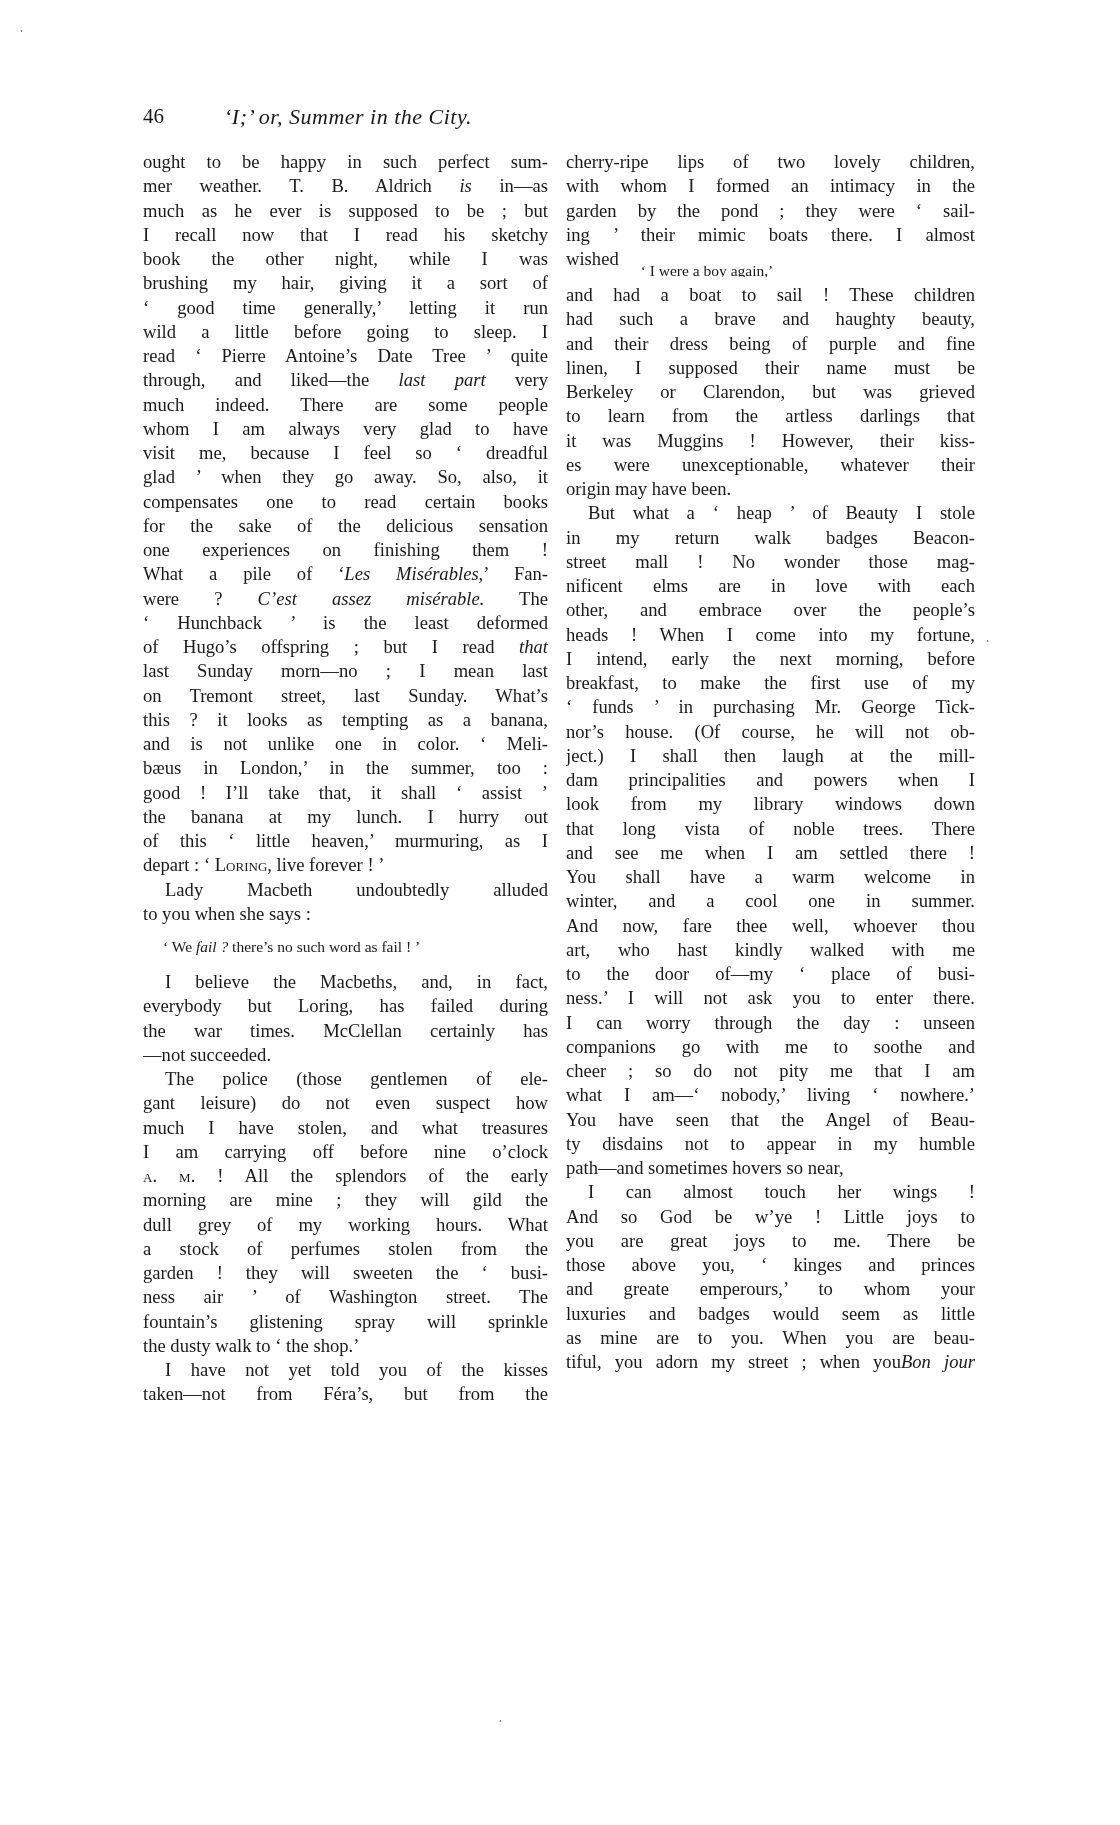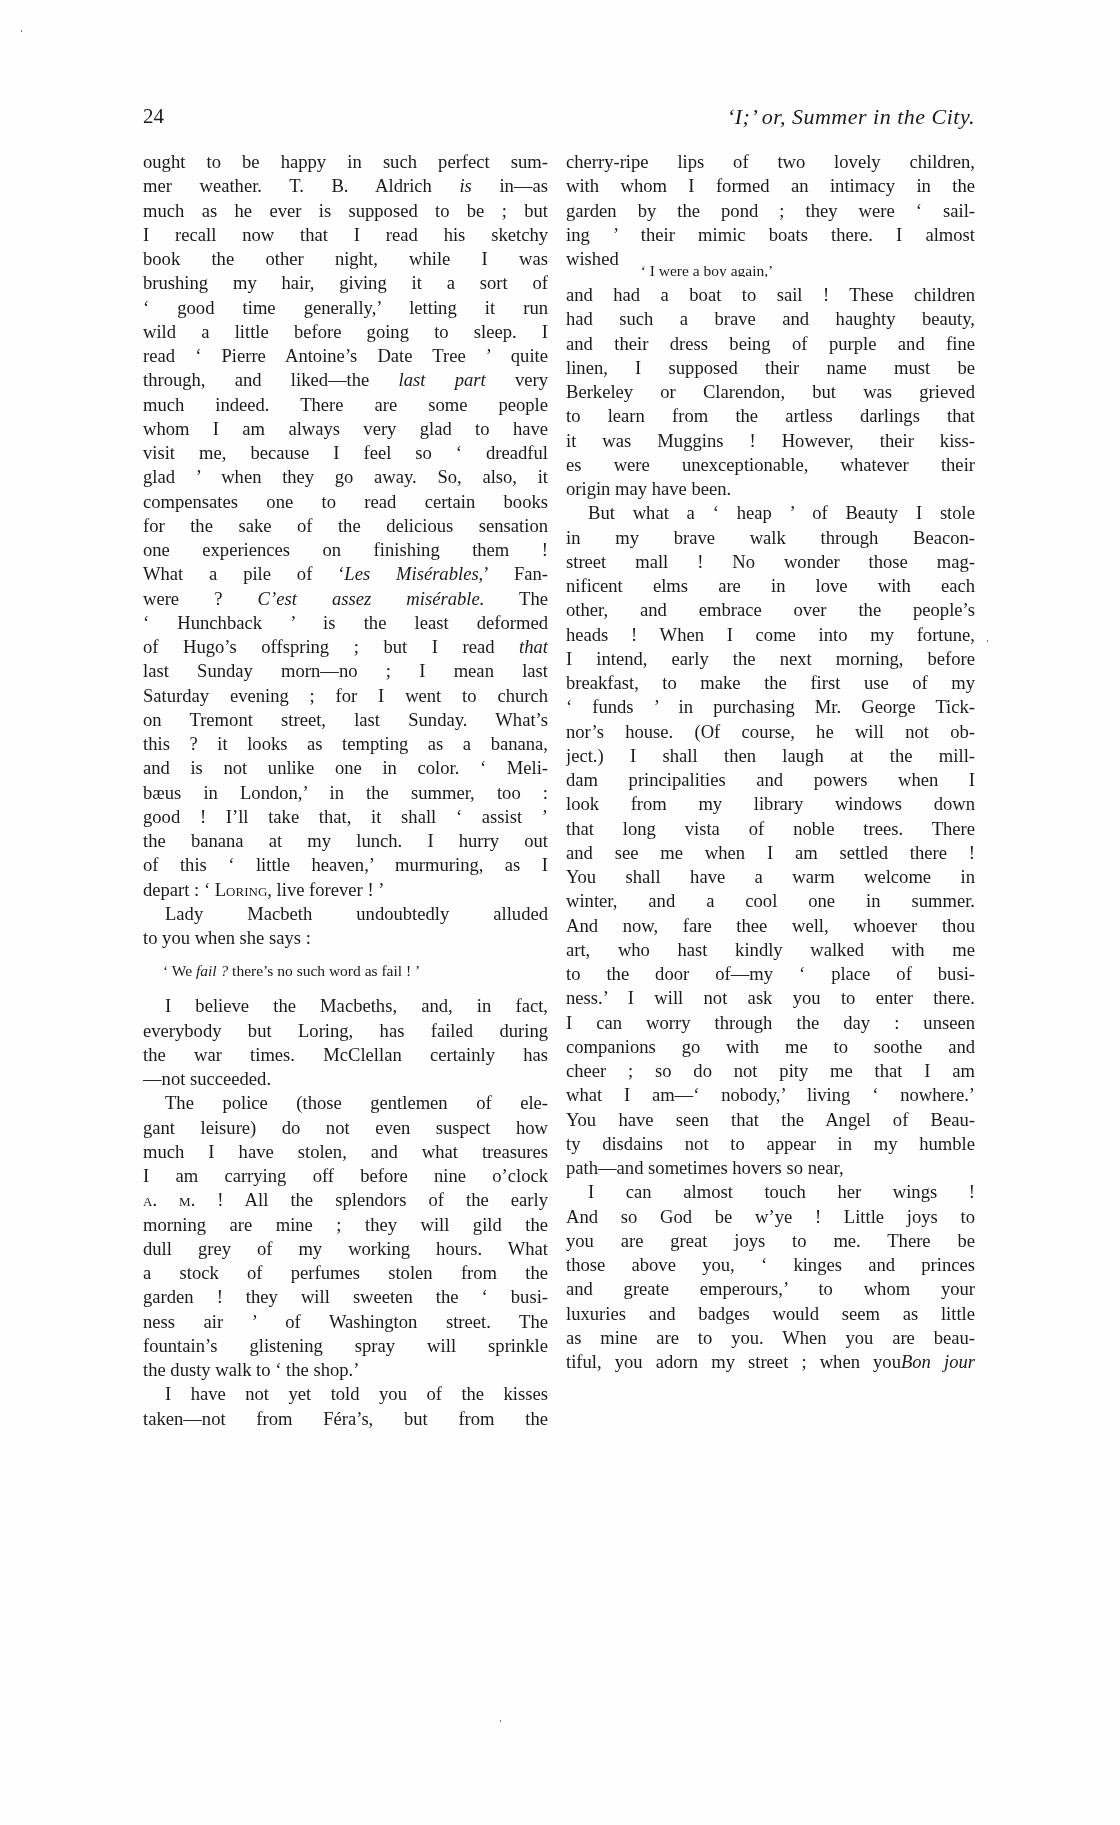--- a/index.html
+++ b/index.html
@@ -1,42 +1,42 @@
 <!DOCTYPE html>
 <html><head>
 <meta charset="utf-8">
 <style>
   html, body { margin: 0; padding: 0; background: #ffffff; }
   body { width: 1120px; height: 1825px; position: relative; overflow: hidden;
          font-family: "DejaVu Serif", "Liberation Serif", serif; color: #1a1a1a; }
   .page { position: absolute; left: 0; top: 0; width: 1120px; height: 1825px; background: #fefefe; }
   .running-head { position: absolute; top: 104px; left: 143px; width: 832px; height: 30px; }
   .page-number { position: absolute; left: 0; top: 0; font-size: 21px; font-family: "Liberation Serif", serif; }
-  .running-title { position: absolute; left: 13px; right: 0; top: 0; text-align: right; font-style: italic;
+  .running-title { position: absolute; left: 1px; right: 0; top: 0; text-align: left; font-style: italic;
                    font-size: 22px; font-family: "Liberation Serif", serif; letter-spacing: 0.5px; padding-left: 80px; }
   .col { position: absolute; top: 150px; font-family: Liberation Serif, serif; font-size: 18.6px; line-height: 24.25px; }
   .col-left { left: 143px; width: 405px; }
   .col-right { left: 566px; width: 409px; }
   .ln { display: block; height: 24.25px; white-space: nowrap; text-align: justify; text-align-last: justify; overflow: hidden; }
   .ln.last { text-align-last: left; }
   .ln.indent { text-indent: 22px; }
   .quote { display: block; font-size: 15.5px; height: 34px; line-height: 34px; padding-left: 20px; white-space: nowrap; }
   .quote.inline { display: inline-block; padding-left: 22px; height: 24.25px; line-height: 30px; vertical-align: top; margin-top: 9px; }
   .ln.gap-top { margin-top: 6px; }
   .it { font-style: italic; }
   .sc { font-variant: small-caps; }
   .speck { position: absolute; background: #777; width: 1px; height: 2px; }
 </style>
 </head>
 <body>
 
 <div class="page">
 
   <div class="running-head">
-    <span class="page-number">24</span>
+    <span class="page-number">46</span>
     <div class="running-title">‘I;’ or, Summer in the City.</div>
   </div>
 
   <div class="col col-left">
     <span class="ln">ought to be happy in such perfect sum-</span>
     <span class="ln"><span>mer weather.  T. B. Aldrich </span><span class="it">is</span><span> in—as</span></span>
     <span class="ln">much as he ever is supposed to be ; but</span>
     <span class="ln">I recall now that I read his sketchy</span>
     <span class="ln">book the other night, while I was</span>
     <span class="ln">brushing my hair, giving it a sort of</span>
@@ -49,21 +49,20 @@
     <span class="ln">visit me, because I feel so ‘ dreadful</span>
     <span class="ln">glad ’ when they go away.  So, also, it</span>
     <span class="ln">compensates one to read certain books</span>
     <span class="ln">for the sake of the delicious sensation</span>
     <span class="ln">one experiences on finishing them !</span>
     <span class="ln"><span>What a pile of ‘</span><span class="it">Les Misérables,</span><span>’ Fan-</span></span>
     <span class="ln"><span>were ?  </span><span class="it">C’est assez misérable.</span><span>  The</span></span>
     <span class="ln">‘ Hunchback ’ is the least deformed</span>
     <span class="ln"><span>of Hugo’s offspring ; but I read </span><span class="it">that</span></span>
     <span class="ln">last Sunday morn—no ; I mean last</span>
-    <span class="ln">Saturday evening ; for I went to church</span>
     <span class="ln">on Tremont street, last Sunday.  What’s</span>
     <span class="ln">this ? it looks as tempting as a banana,</span>
     <span class="ln">and is not unlike one in color.  ‘ Meli-</span>
     <span class="ln">bæus in London,’ in the summer, too :</span>
     <span class="ln">good !  I’ll take that, it shall ‘ assist ’</span>
     <span class="ln">the banana at my lunch.  I hurry out</span>
     <span class="ln">of this ‘ little heaven,’ murmuring, as I</span>
     <span class="ln last"><span>depart : ‘ </span><span class="sc">Loring</span><span>, live forever ! ’</span></span>
     <span class="ln indent">Lady Macbeth undoubtedly alluded</span>
     <span class="ln last">to you when she says :</span>
@@ -99,21 +98,21 @@
     <span class="ln gap-top">and had a boat to sail !  These children</span>
     <span class="ln">had such a brave and haughty beauty,</span>
     <span class="ln">and their dress being of purple and fine</span>
     <span class="ln">linen, I supposed their name must be</span>
     <span class="ln">Berkeley or Clarendon, but was grieved</span>
     <span class="ln">to learn from the artless darlings that</span>
     <span class="ln">it was Muggins !  However, their kiss-</span>
     <span class="ln">es were unexceptionable, whatever their</span>
     <span class="ln last">origin may have been.</span>
     <span class="ln indent">But what a ‘ heap ’ of Beauty I stole</span>
-    <span class="ln">in my brave walk through Beacon-</span>
+    <span class="ln">in my return walk badges Beacon-</span>
     <span class="ln">street mall !  No wonder those mag-</span>
     <span class="ln">nificent elms are in love with each</span>
     <span class="ln">other, and embrace over the people’s</span>
     <span class="ln">heads !  When I come into my fortune,</span>
     <span class="ln">I intend, early the next morning, before</span>
     <span class="ln">breakfast, to make the first use of my</span>
     <span class="ln">‘ funds ’ in purchasing Mr. George Tick-</span>
     <span class="ln">nor’s house.  (Of course, he will not ob-</span>
     <span class="ln">ject.)  I shall then laugh at the mill-</span>
     <span class="ln">dam principalities and powers when I</span>

